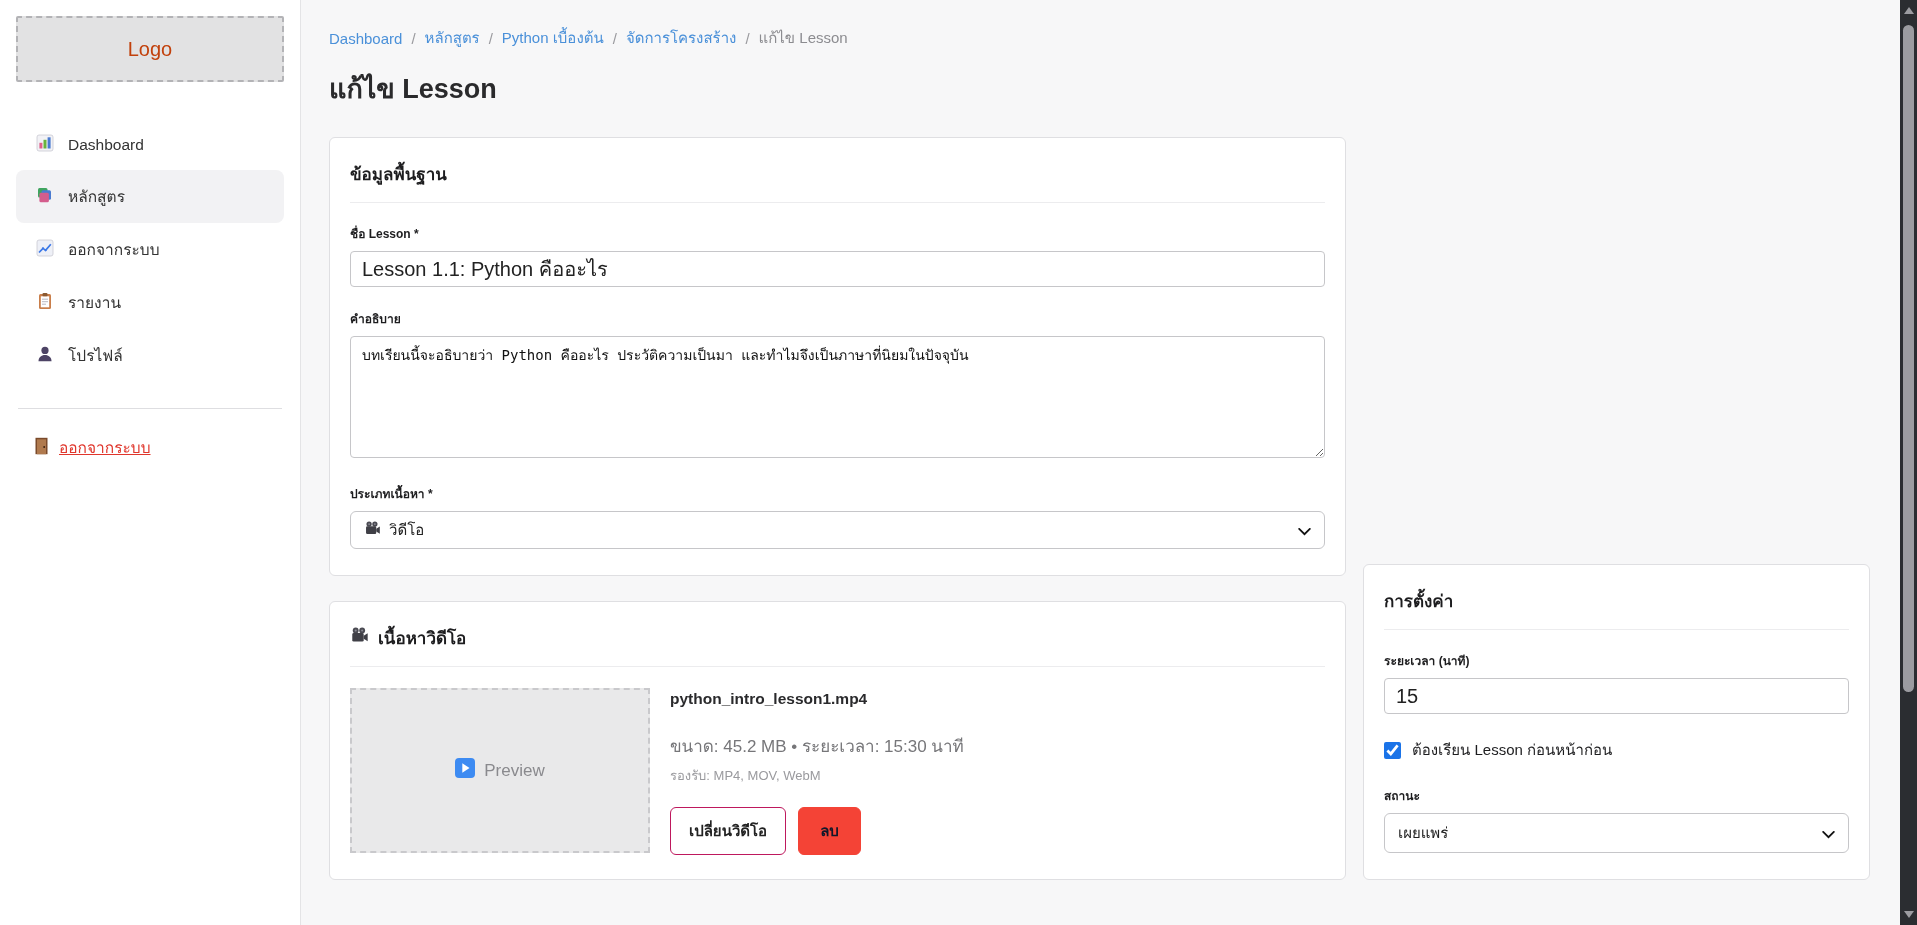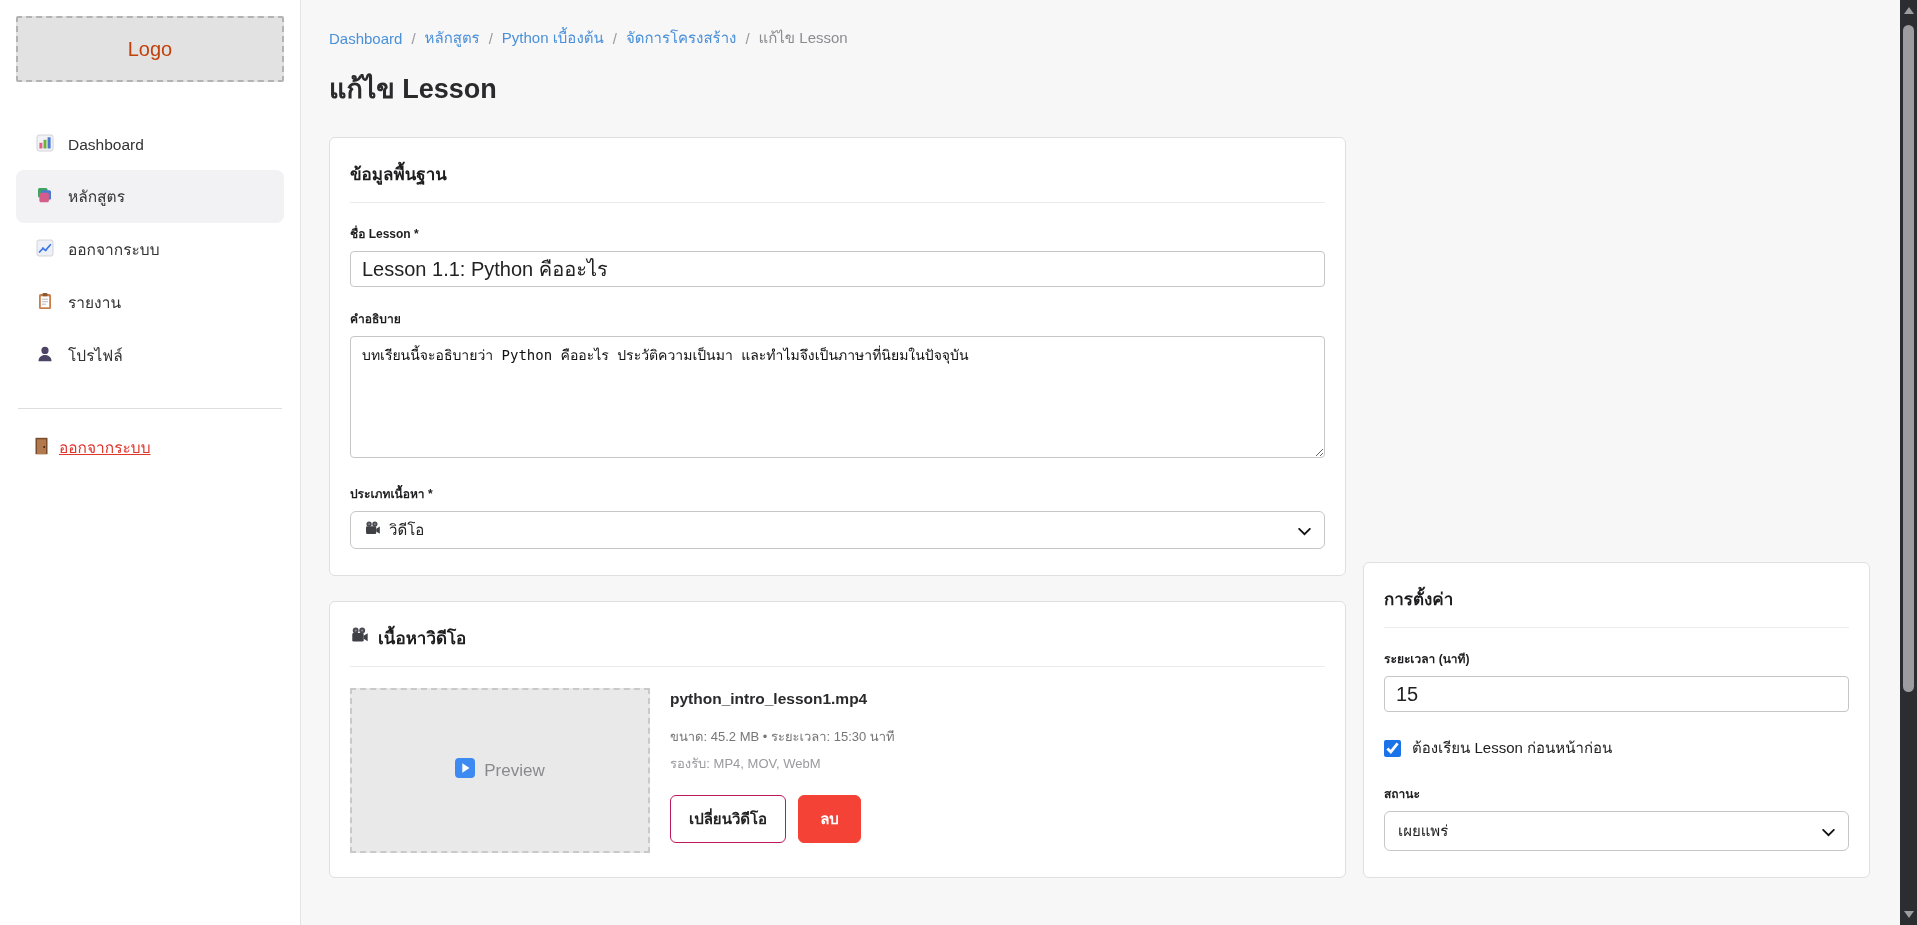--- a/index.html
+++ b/index.html
@@ -56,28 +56,28 @@
   .check-row { display:flex; align-items:center; gap:11px; margin:24px 0; font-size:15px; color:#1d1d1f; }
   .check-row input { width:17px; height:17px; accent-color:#1a73e8; cursor:pointer; }
 
   
   .video-body { display:flex; gap:20px; }
   .preview-box { width:300px; height:165px; background:#e9e9ea; border:2px dashed #c9c9cc;
     display:flex; align-items:center; justify-content:center; gap:9px; color:#8a8a8e;
     font-size:17px; flex-shrink:0; cursor:pointer; }
   .video-info { padding-top:2px; }
   .video-name { font-size:15.5px; font-weight:700; color:#2a2a2c; }
-  .video-meta { font-size:13px; color:#767679; margin-top:18px; }
+  .video-meta { font-size:17px; color:#767679; margin-top:24px; }
   .video-formats { font-size:13px; color:#9a9a9e; margin-top:6px; }
   .video-btns { display:flex; gap:12px; margin-top:21px; }
   .btn-outline { background:#fff; border:1px solid #be185d; border-radius:6px; padding:11px 18px;
     font-size:15px; font-weight:600; color:#222; cursor:pointer;
     font-family:"Liberation Sans","DejaVu Sans",sans-serif; }
   .btn-danger { background:#f44336; border:1px solid #f44336; border-radius:6px; padding:11px 21px;
-    font-size:15px; font-weight:600; color:#ffffff; cursor:pointer;
+    font-size:15px; font-weight:600; color:#0f172a; cursor:pointer;
     font-family:"Liberation Sans","DejaVu Sans",sans-serif; }
 
   
   .scrollbar { width:17px; height:100%; background:#2b2d31; position:relative; flex-shrink:0; }
   .sb-arrow { position:absolute; left:0; width:17px; height:17px; display:flex;
     align-items:center; justify-content:center; cursor:pointer; }
   .sb-arrow.up { top:2px; } .sb-arrow.down { bottom:2px; }
   .tri-up { width:0; height:0; border-left:5px solid transparent; border-right:5px solid transparent;
     border-bottom:7px solid #9c9ca1; }
   .tri-down { width:0; height:0; border-left:5px solid transparent; border-right:5px solid transparent;

